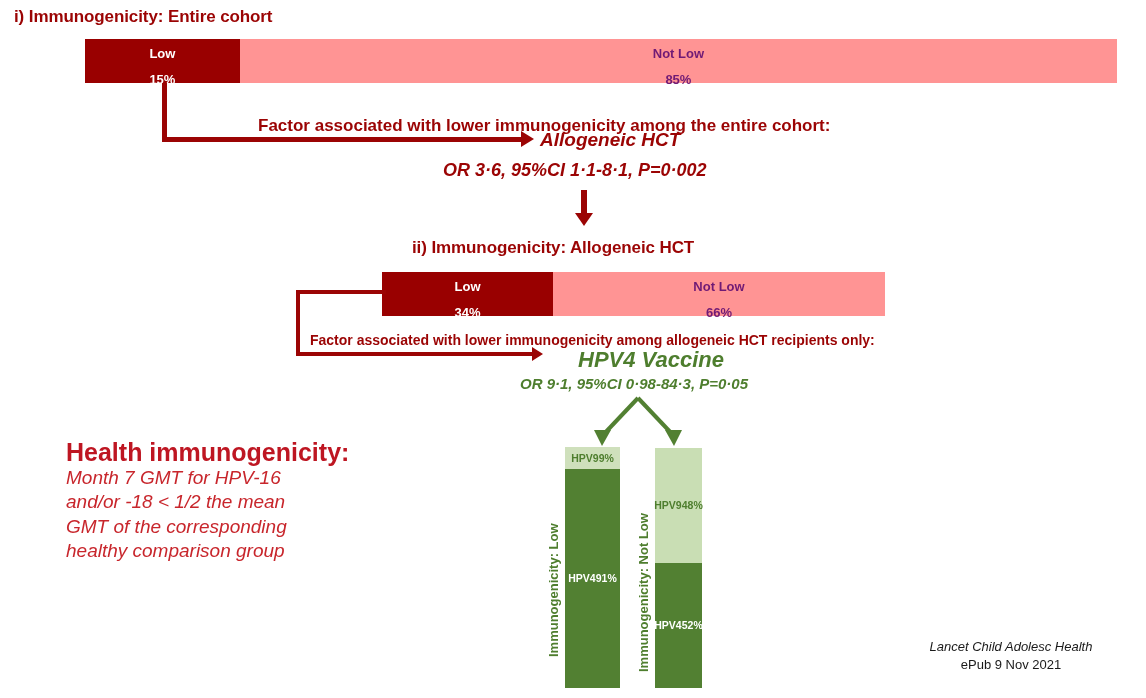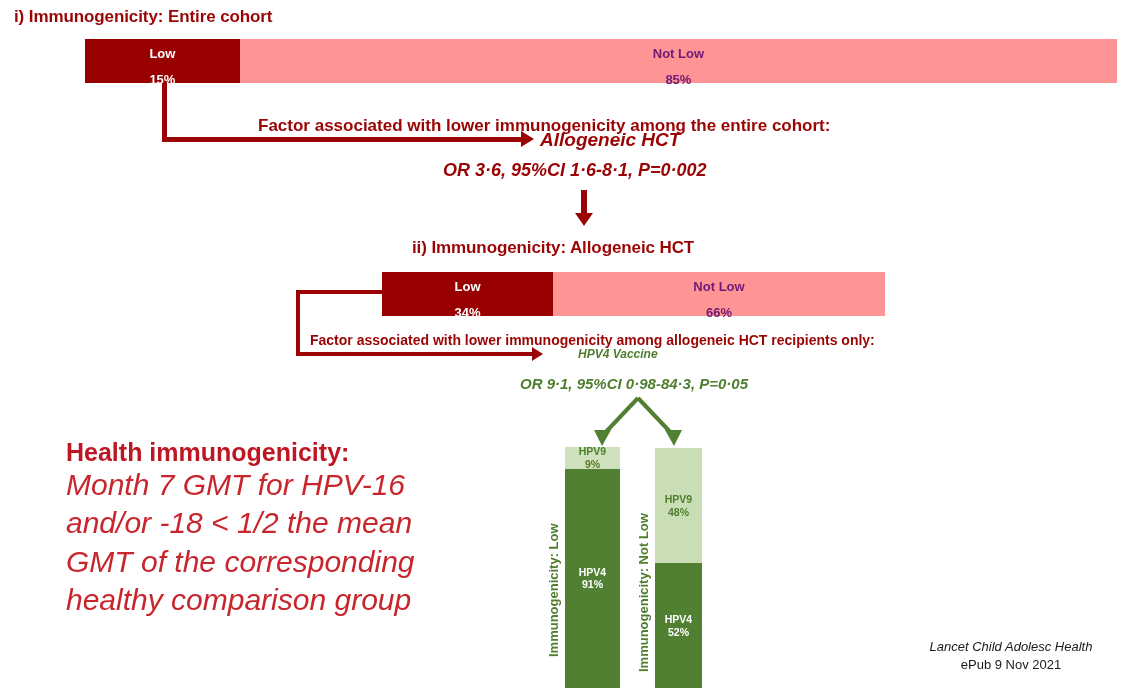--- a/index.html
+++ b/index.html
@@ -100,33 +100,32 @@
   
   .def-title {
     color: #BE1622;
     font-weight: bold;
     font-size: 25px;
     line-height: 1.12;
   }
   .def-body {
     color: #C8262C;
     font-style: italic;
-    font-size: 30px;
+    font-size: 19px;
     line-height: 1.28;
     white-space: nowrap;
   }
 
   
   .vbar {
     display: flex;
     flex-direction: column;
   }
   .vbar-seg {
     display: flex;
-    flex-direction: column;
     align-items: center;
     justify-content: center;
     font-size: 10.5px;
     font-weight: bold;
     line-height: 1.2;
     box-sizing: border-box;
   }
   .seg-hpv9-light { background: #CFE0BC; color: #4E7E2E; }
   .seg-hpv9-mid   { background: #C9DEB4; color: #4E7E2E; }
   .seg-hpv4-dark  { background: #528032; color: #ffffff; }
@@ -169,21 +168,21 @@
   </div>
 
   <div class="abs conn-v" style="left:162px; top:83px; height:59px;"></div>
   <div class="abs conn-h" style="left:162px; top:137px; width:360px;"></div>
   <div class="abs arrow-right" style="left:521px; top:131px;"></div>
 
   <div class="abs factor-text factor-1" style="left:258px; top:116px;">Factor associated with lower immunogenicity among the entire cohort:</div>
 
   <div class="abs result-name red-txt" style="left:540px; top:129px; font-size:19px;">Allogeneic HCT</div>
 
-  <div class="abs result-stats red-txt" style="left:443px; top:160px; font-size:18px;">OR 3·6, 95%CI 1·6-8·1, P=0·002</div>
+  <div class="abs result-stats red-txt" style="left:443px; top:160px; font-size:18px;">OR 3·6, 95%CI 1·1-8·1, P=0·002</div>
 
   <div class="abs conn-v" style="left:581px; top:190px; height:25px; width:6px;"></div>
   <div class="abs arrow-down" style="left:575px; top:213px;"></div>
 
   <div class="abs section-heading" style="left:412px; top:238px;">ii) Immunogenicity: Allogeneic HCT</div>
 
   <div class="abs hbar" style="left:382px; top:272px; width:503px;">
     <div class="hbar-seg seg-low" style="width:34%;">
       <span class="seg-line">Low</span>
       <span class="seg-line">34%</span>
@@ -194,21 +193,21 @@
     </div>
   </div>
 
   <div class="abs conn-h" style="left:296px; top:290px; width:90px; height:4px;"></div>
   <div class="abs conn-v" style="left:296px; top:290px; height:66px; width:4px;"></div>
   <div class="abs conn-h" style="left:296px; top:352px; width:238px; height:4px;"></div>
   <div class="abs arrow-right" style="left:532px; top:347px; border-top-width:7px; border-bottom-width:7px; border-left-width:11px;"></div>
 
   <div class="abs factor-text factor-2" style="left:310px; top:332px;">Factor associated with lower immunogenicity among allogeneic HCT recipients only:</div>
 
-  <div class="abs result-name green-txt" style="left:578px; top:347px; font-size:12px;">HPV4 Vaccine</div>
+  <div class="abs result-name green-txt" style="left:578px; top:347px; font-size:22px;">HPV4 Vaccine</div>
 
   <div class="abs result-stats green-txt" style="left:520px; top:375px; font-size:15px;">OR 9·1, 95%CI 0·98-84·3, P=0·05</div>
 
   <svg class="abs" style="left:580px; top:394px;" width="140" height="62">
     <line x1="58" y1="4" x2="22" y2="42" stroke="#528032" stroke-width="4"></line>
     <polygon points="22,52 14,36 31,36" fill="#528032"></polygon>
     <line x1="58" y1="4" x2="94" y2="42" stroke="#528032" stroke-width="4"></line>
     <polygon points="94,52 85,36 102,36" fill="#528032"></polygon>
   </svg>
 

